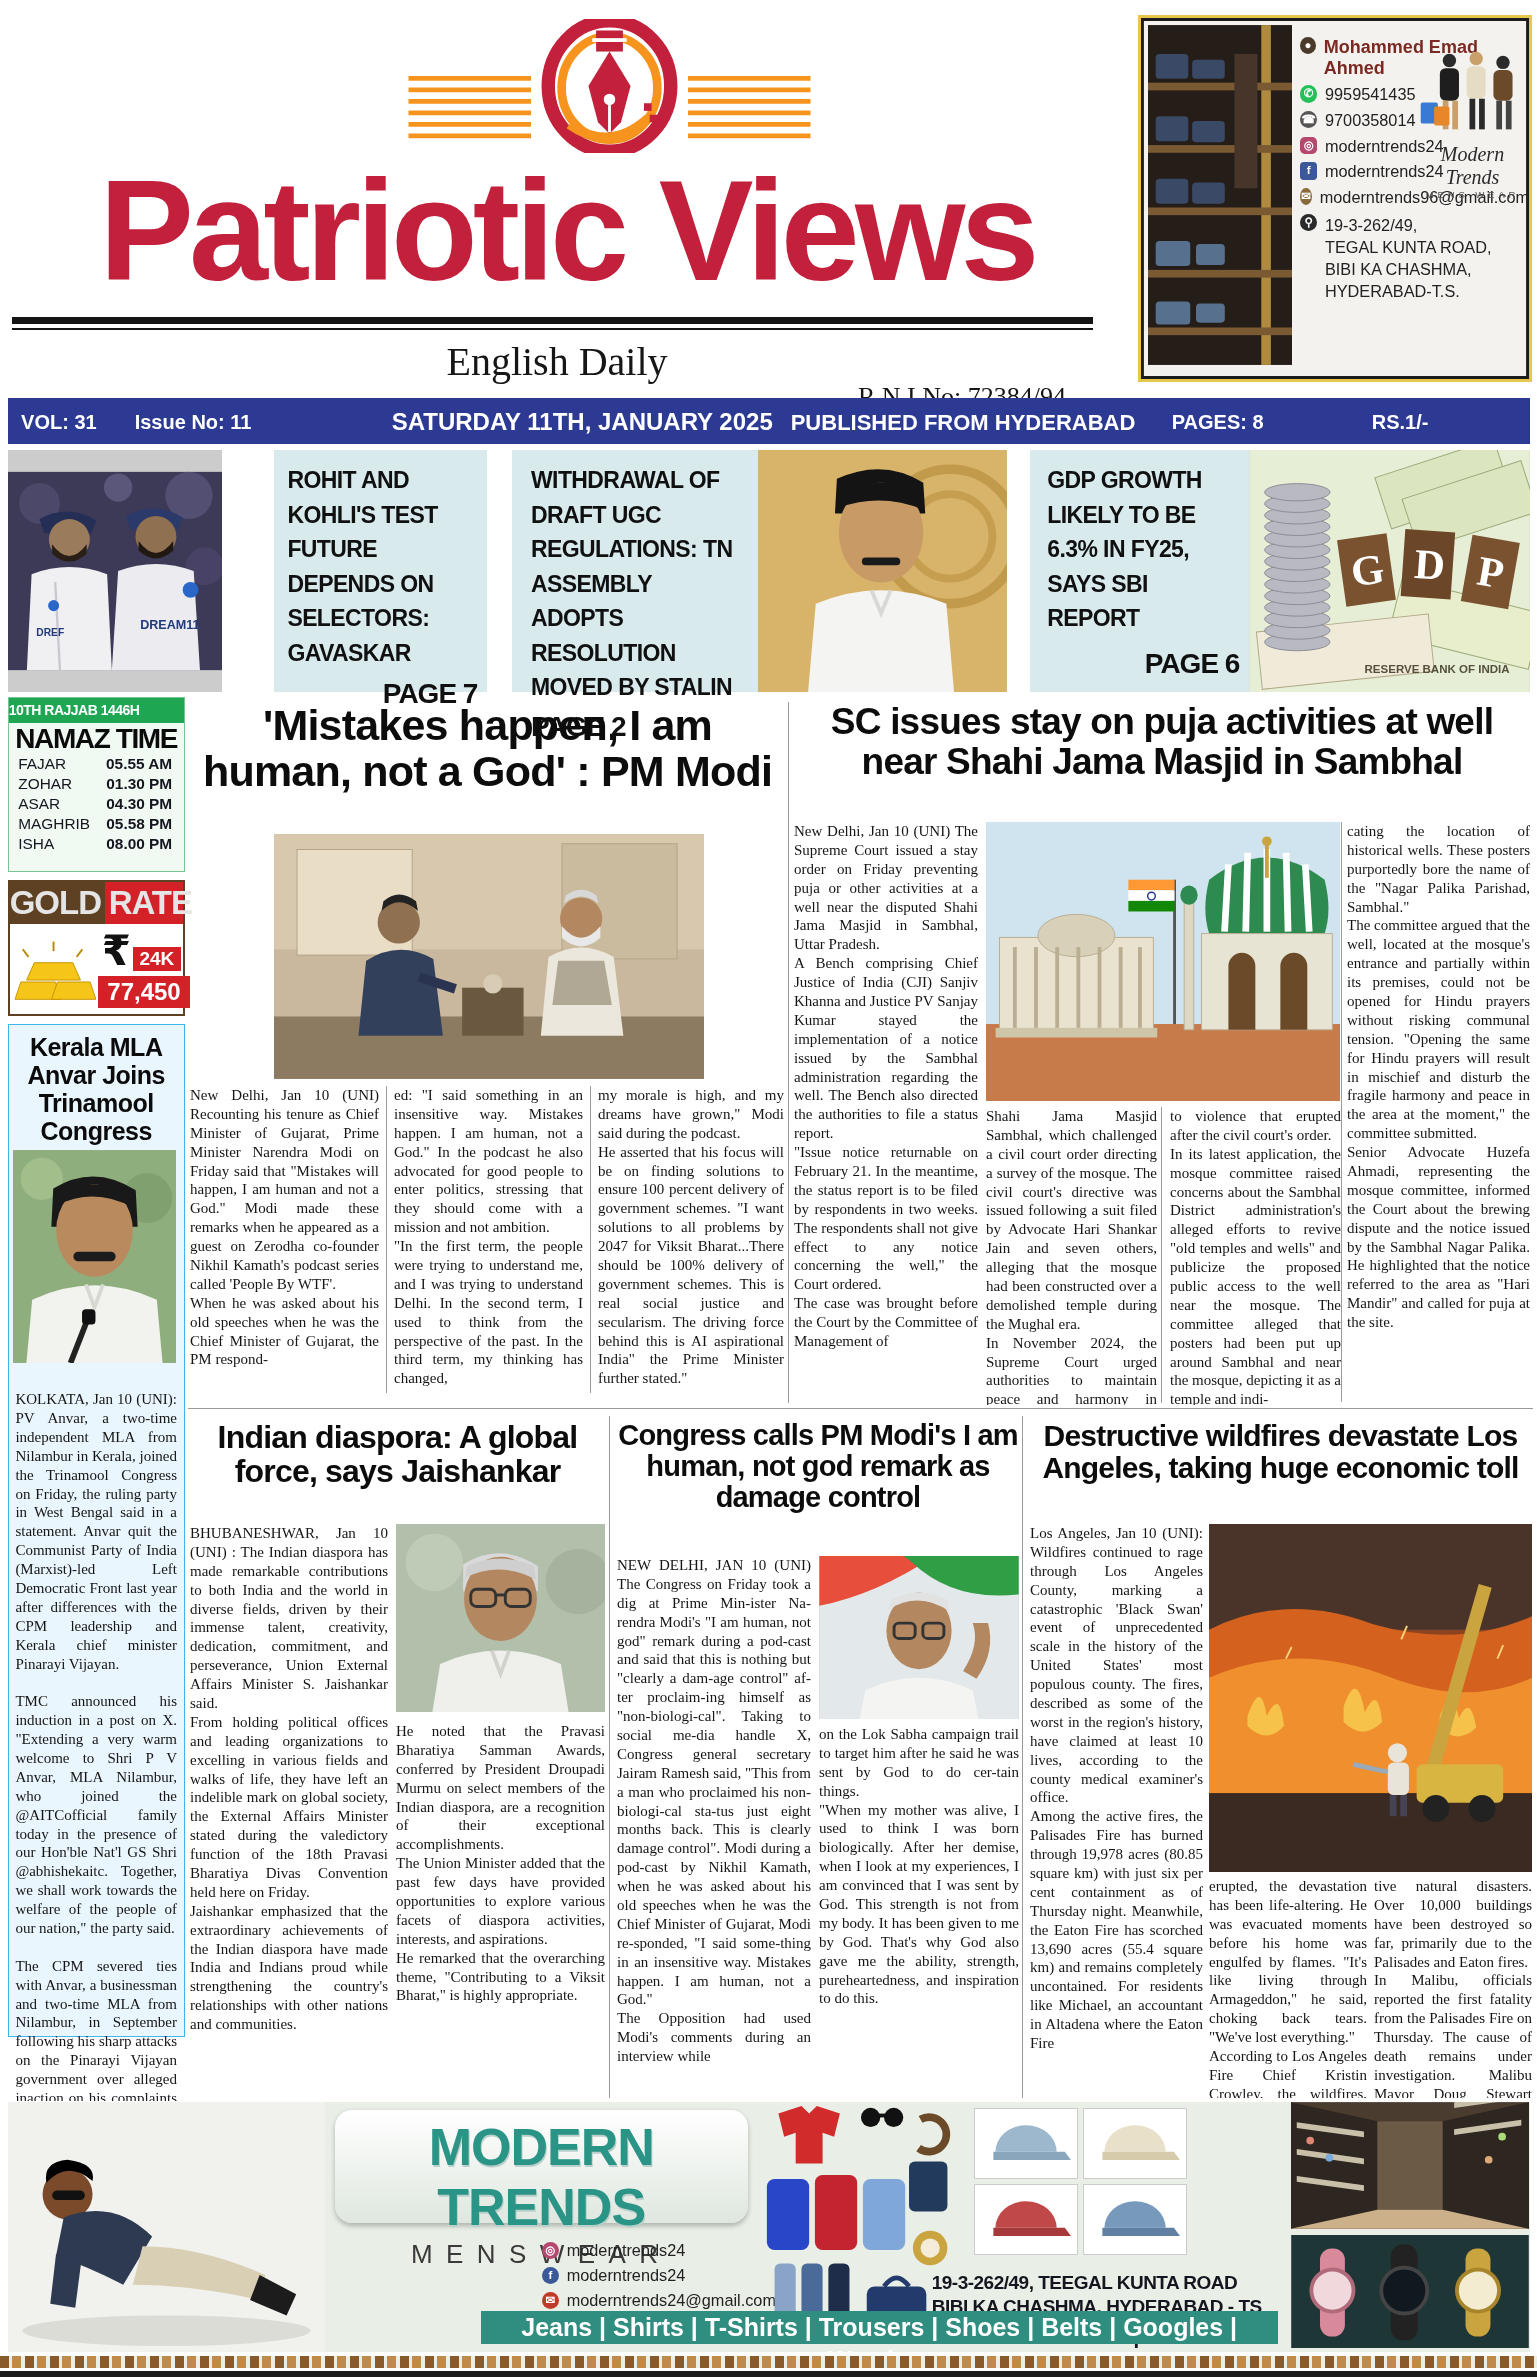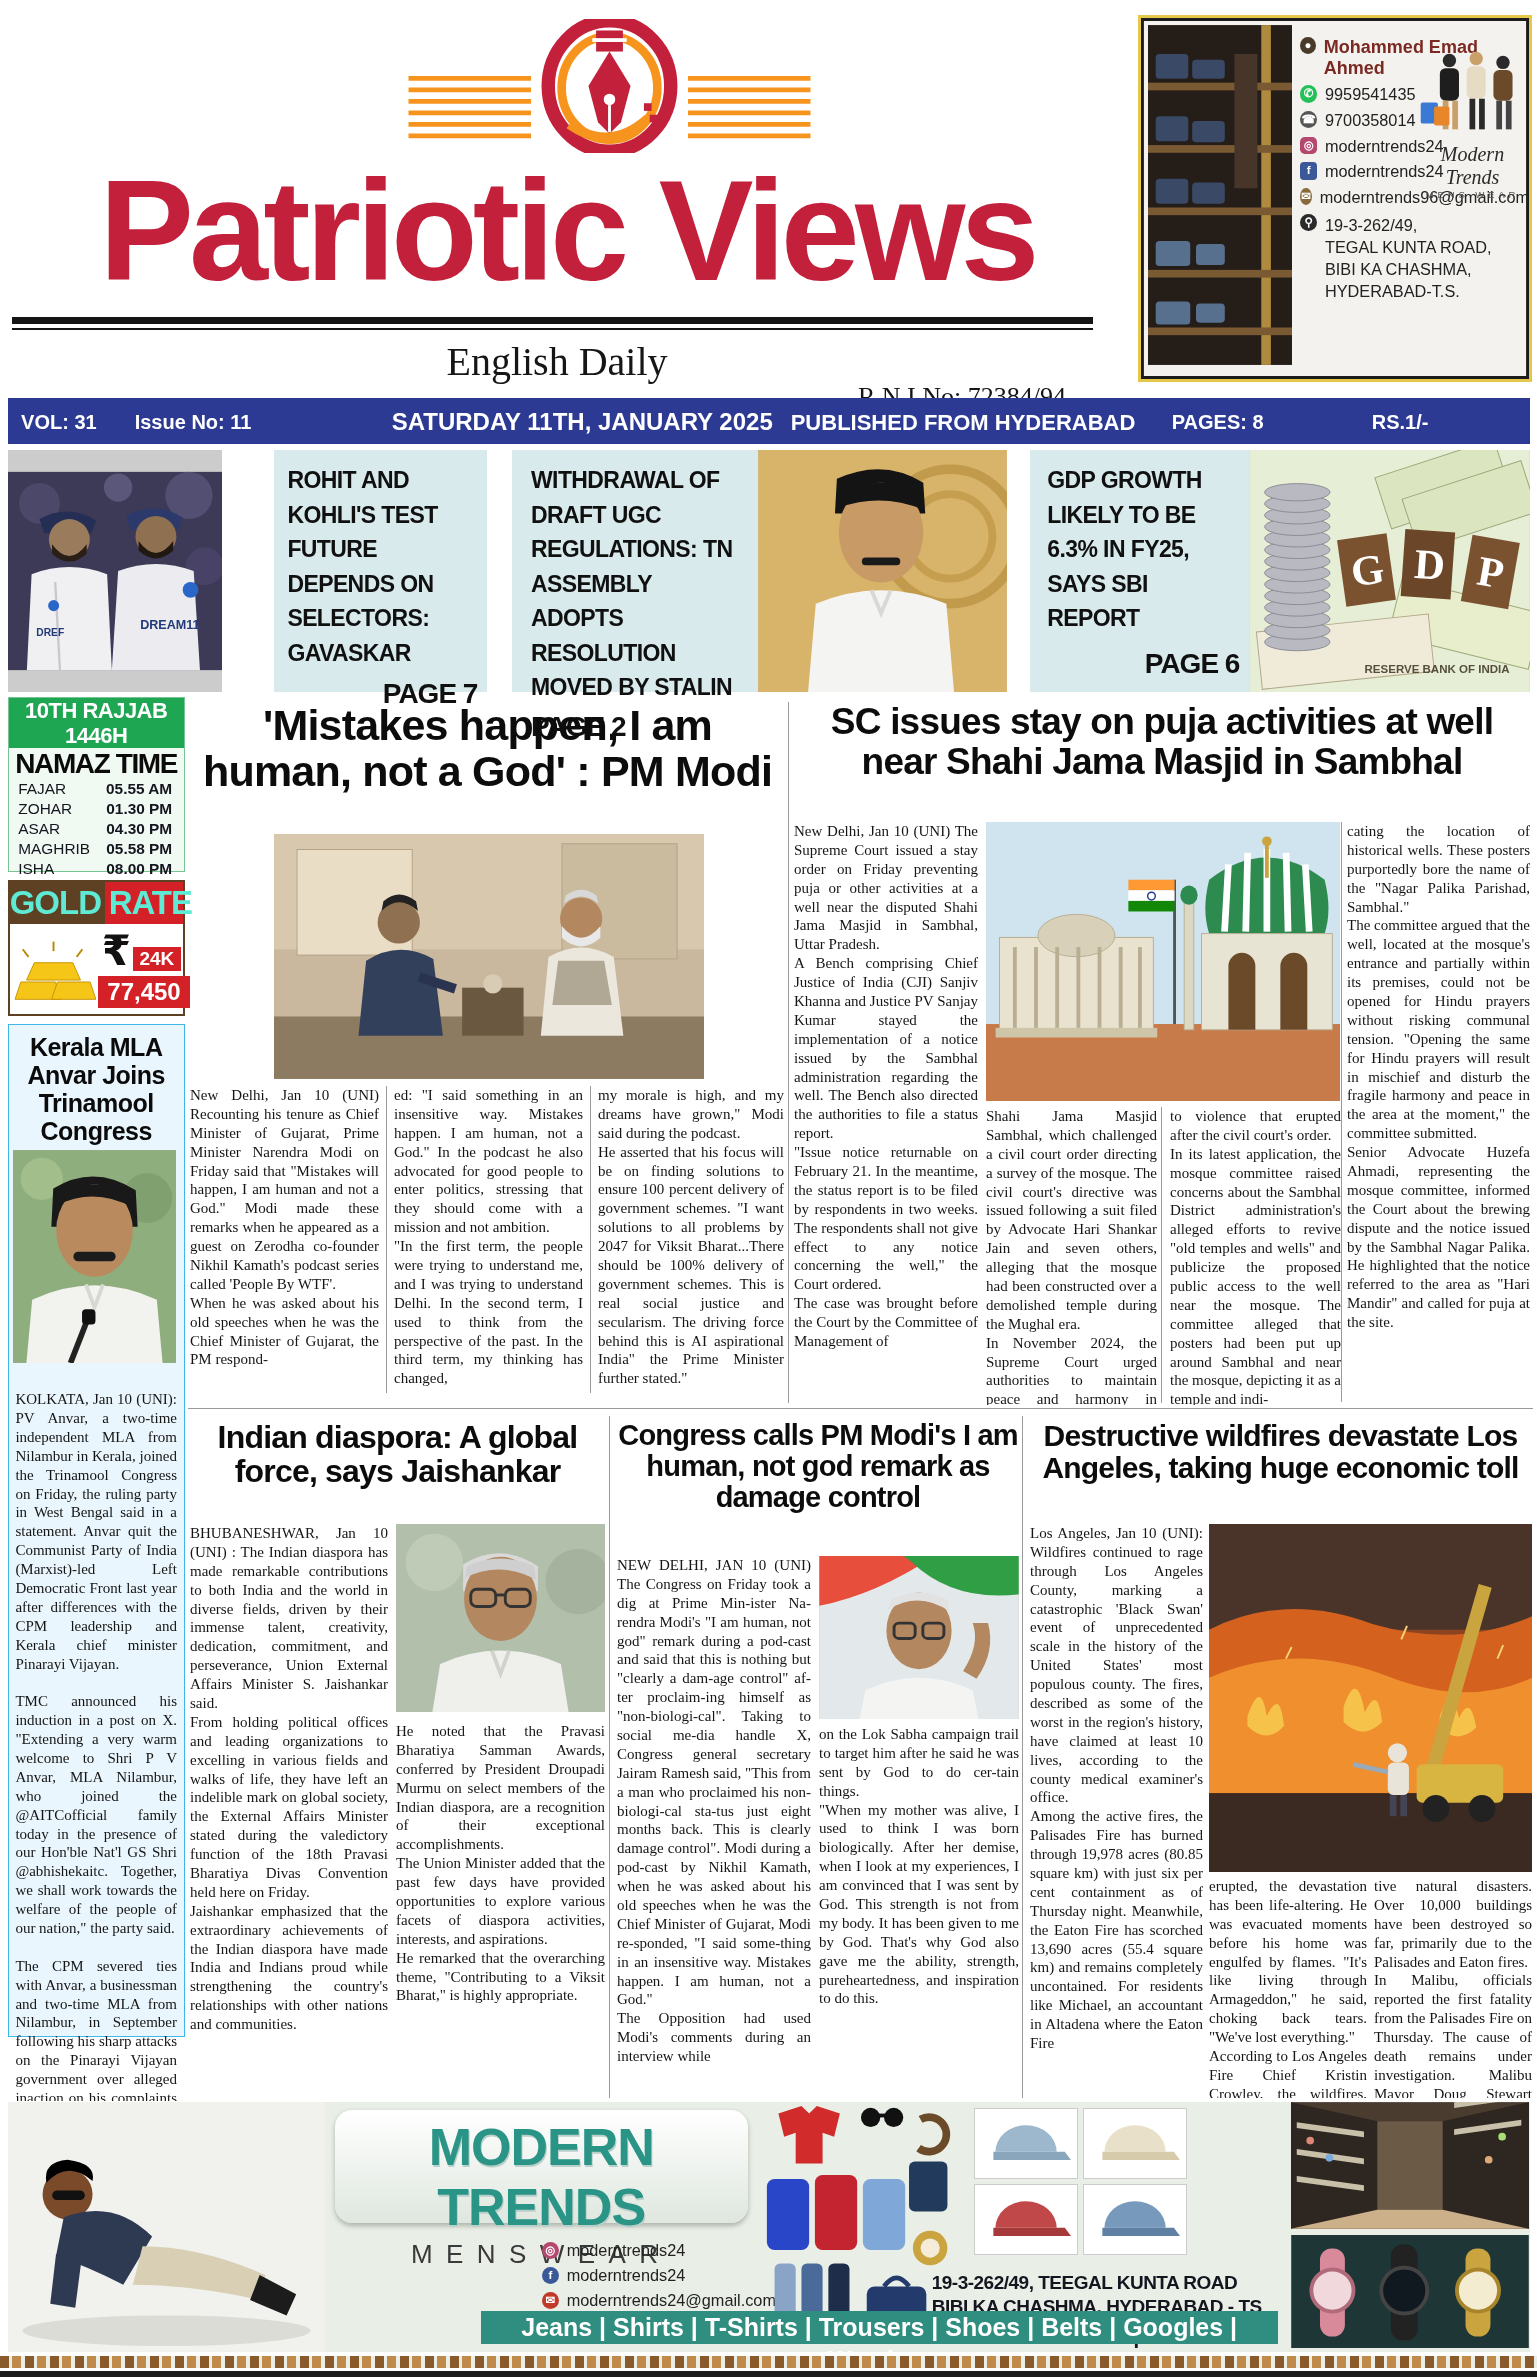--- a/index.html
+++ b/index.html
@@ -23,27 +23,27 @@
   
   #infobar{background:#2c3a94;color:#fff;font-weight:bold;}
   #infobar span{position:absolute;white-space:nowrap;}
   
   .teaser{position:absolute;top:450px;height:242px;background:#d9eaed;box-sizing:border-box;
           padding:13.4px 9.6px 5.8px 13.4px;font-weight:bold;color:#101010;letter-spacing:-0.6px;}
   .teaser .t-text{font-size:23px;line-height:1.5;}
   .teaser .t-page{font-size:28px;letter-spacing:-1px;}
   
   #namaz-box{border:1.9px solid #79c493;background:#f1f9f3;box-sizing:border-box;}
-  #namaz-header{background:#1ea653;color:#fff;font-weight:bold;font-size:22px;text-align:center;
+  #namaz-header{background:#1ea653;color:#fff;font-weight:bold;font-size:14px;
                 line-height:25px;letter-spacing:-0.5px;}
   #namaz-title{font-weight:bold;font-size:28px;text-align:center;letter-spacing:-1.4px;line-height:31px;color:#0b0b0b;}
   .namaz-row{display:flex;justify-content:space-between;padding:1px 11.5px 1px 9.6px;font-size:15.4px;color:#15151f;}
   .namaz-row .ntime{font-weight:bold;}
   #gold-box{box-sizing:border-box;border:2.9px solid #5e4023;background:#fff;}
-  #gold-header{display:flex;height:42px;font-weight:bold;font-size:33px;letter-spacing:-1px;color:#5eead4;line-height:42px;}
+  #gold-header{display:flex;height:42px;font-weight:bold;font-size:33px;letter-spacing:-1px;color:#e5e5e5;line-height:42px;}
   #gold-header .g-left{background:#5e4023;width:55%;text-align:right;padding-right:3.8px;box-sizing:border-box;}
   #gold-header .g-right{background:#d42127;width:45%;padding-left:3.8px;box-sizing:border-box;}
   #anvar-box{border:1.9px solid #3db7ea;background:#eaf6fd;box-sizing:border-box;}
   #anvar-headline{font-weight:bold;font-size:25px;line-height:1.12;text-align:center;letter-spacing:-0.5px;color:#0b0b0b;}
   
   #footer-ad{background:#e9efe7;}
   #ft-logo-panel{background:linear-gradient(#ffffff,#dfe7df);border-radius:17.3px;
                  box-shadow:0 2.9px 5.8px rgba(0,0,0,.25);text-align:center;}
   #ft-brand{font-weight:bold;font-size:52px;letter-spacing:-1px;color:#2a9486;line-height:60px;
             text-shadow:1px 1.9px 0 #b9cfc9;}

